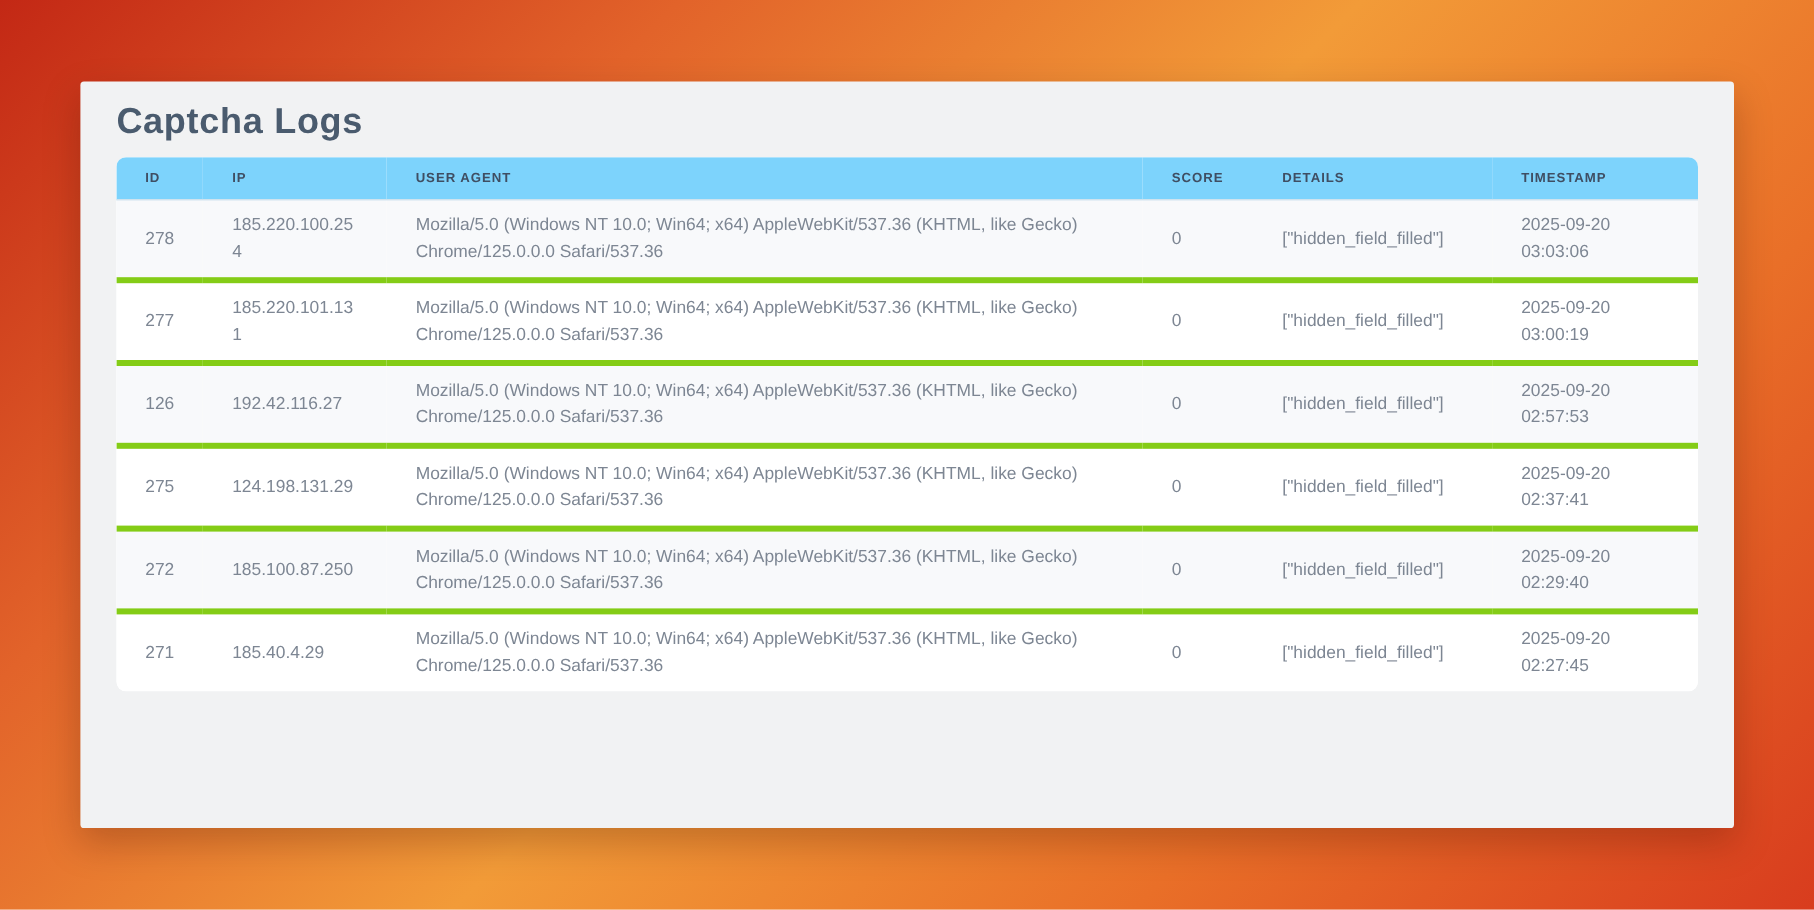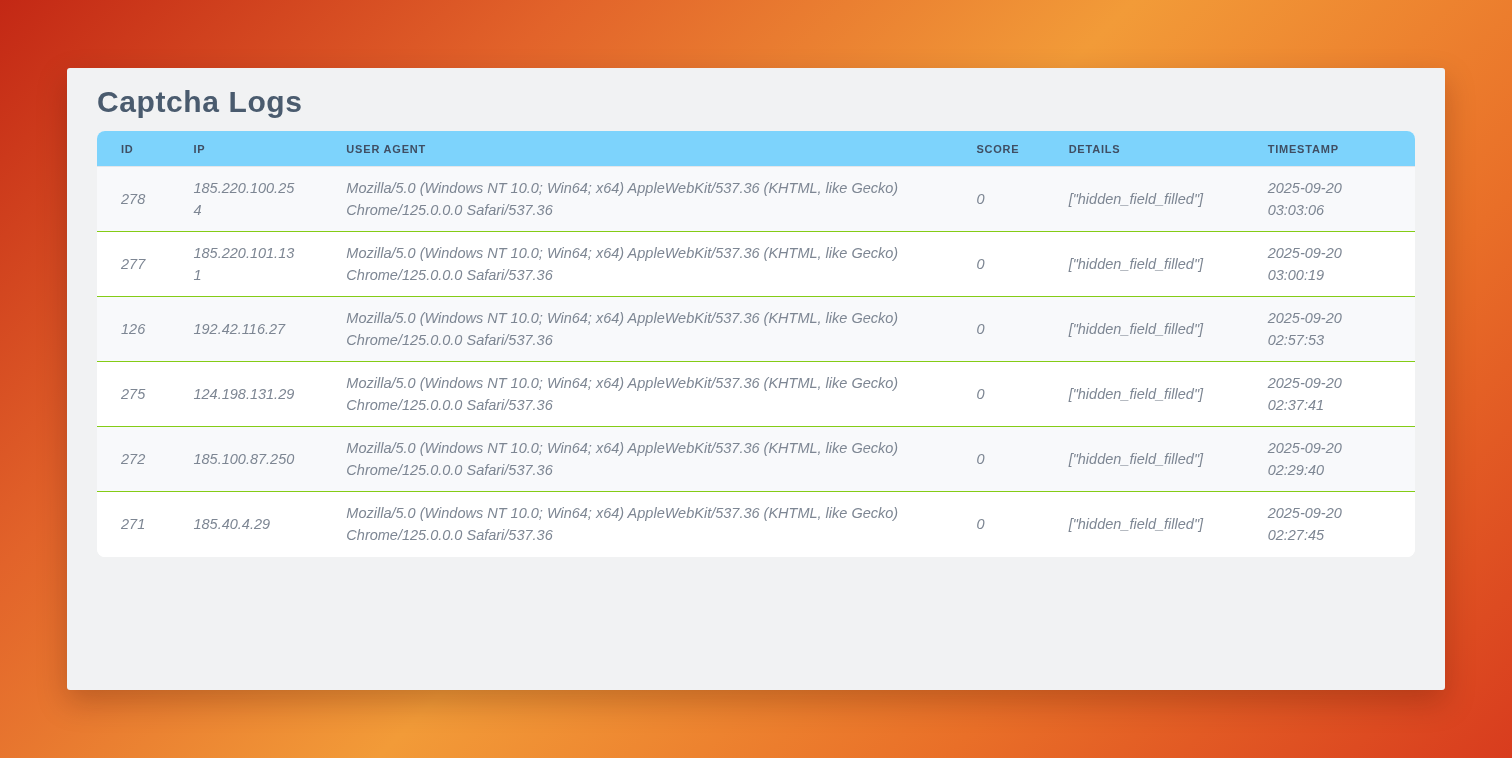--- a/index.html
+++ b/index.html
@@ -63,24 +63,24 @@
     white-space: nowrap;
   }
   td {
     padding: 10px 24px;
     font-size: 14.5px;
     line-height: 22px;
     color: #7d8693;
     vertical-align: middle;
     word-wrap: break-word;
   }
-  tbody tr { height: 65px; font-style: italic; }
+  tbody tr { height: 65px; }
   tbody tr:nth-child(odd) { background: #f8f9fb; }
   tbody tr:nth-child(even) { background: #ffffff; }
-  tbody tr + tr { border-top: 1px solid #84cc16; }
+  tbody tr + tr { border-top: 5px solid #84cc16; }
 </style>
 </head>
 <body>
 
 <div class="bg">
   <div class="card">
     <h1 class="title">Captcha Logs</h1>
     <div class="table-wrap">
       <table>
         <colgroup>

